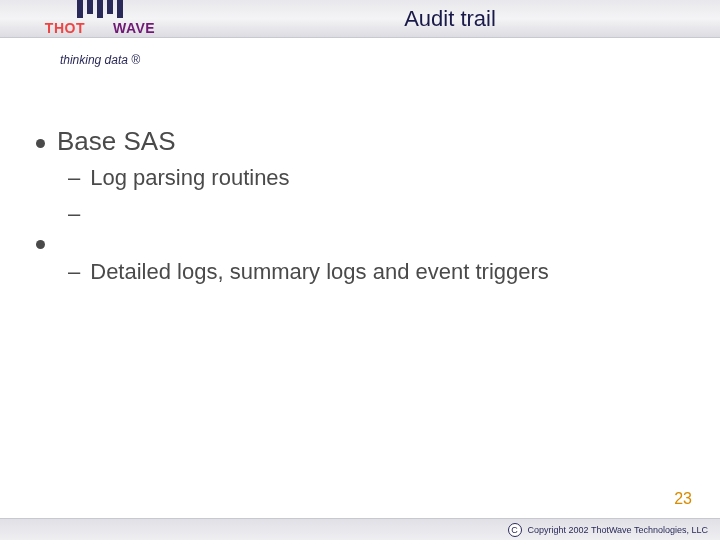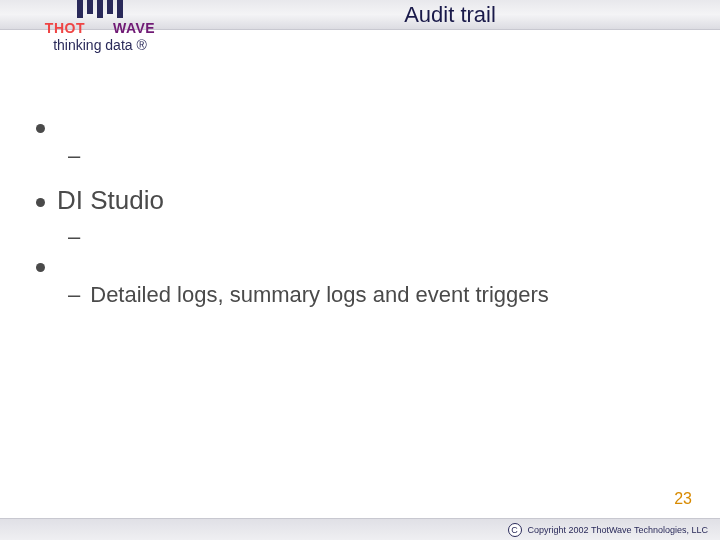--- a/index.html
+++ b/index.html
@@ -13,21 +13,21 @@
   }
   .header-area {
     position: relative;
     height: 72px;
   }
   .title-bar {
     position: absolute;
     top: 0;
     left: 0;
     right: 0;
-    height: 30px;
+    height: 38px;
     background: linear-gradient(to bottom, #e8e8ec 0%, #f4f4f6 50%, #dcdce2 100%);
     border-bottom: 1px solid #c8c8d0;
     display: flex;
     align-items: center;
     justify-content: center;
     padding-left: 180px;
   }
   .title-text {
     font-size: 22px;
     color: #1a1a4a;
@@ -60,23 +60,24 @@
   .logo-bars span:nth-child(5){height:22px}
   .logo-brand {
     font-size: 14px;
     font-weight: bold;
     letter-spacing: 0.5px;
     margin-top: 2px;
   }
   .logo-brand .thot { color: #ef4444; }
   .logo-brand .wave { color: #701a75; margin-left: 28px; }
   .logo-tag {
-    font-size: 14px;
+    font-size: 12px;
+    font-style: italic;
     color: #2a2a5a;
-    margin-top: 1px;
+    margin-top: 17px;
   }
   .content {
     padding: 40px 36px 0 36px;
     color: #4a4a4a;
   }
   .bullet-top {
     font-size: 26px;
     margin-top: 14px;
     margin-bottom: 6px;
     display: flex;
@@ -159,29 +160,27 @@
     <div class="logo-brand">
       <span class="thot">THOT</span><span class="wave">WAVE</span>
     </div>
     <div class="logo-tag">thinking data ®</div>
   </div>
 </div>
 
 <div class="content">
   <div class="bullet-top">
     <span class="dot"></span>
+    <span>Base SAS</span>
   </div>
   <div class="bullet-sub">
     <span class="dash">–</span>
+    <span>Log parsing routines</span>
   </div>
 
-  <div class="bullet-top">
-    <span class="dot"></span>
-    <span>DI Studio</span>
-  </div>
   <div class="bullet-sub">
     <span class="dash">–</span>
   </div>
 
   <div class="bullet-top">
     <span class="dot"></span>
   </div>
   <div class="bullet-sub">
     <span class="dash">–</span>
     <span>Detailed logs, summary logs and event triggers</span>

